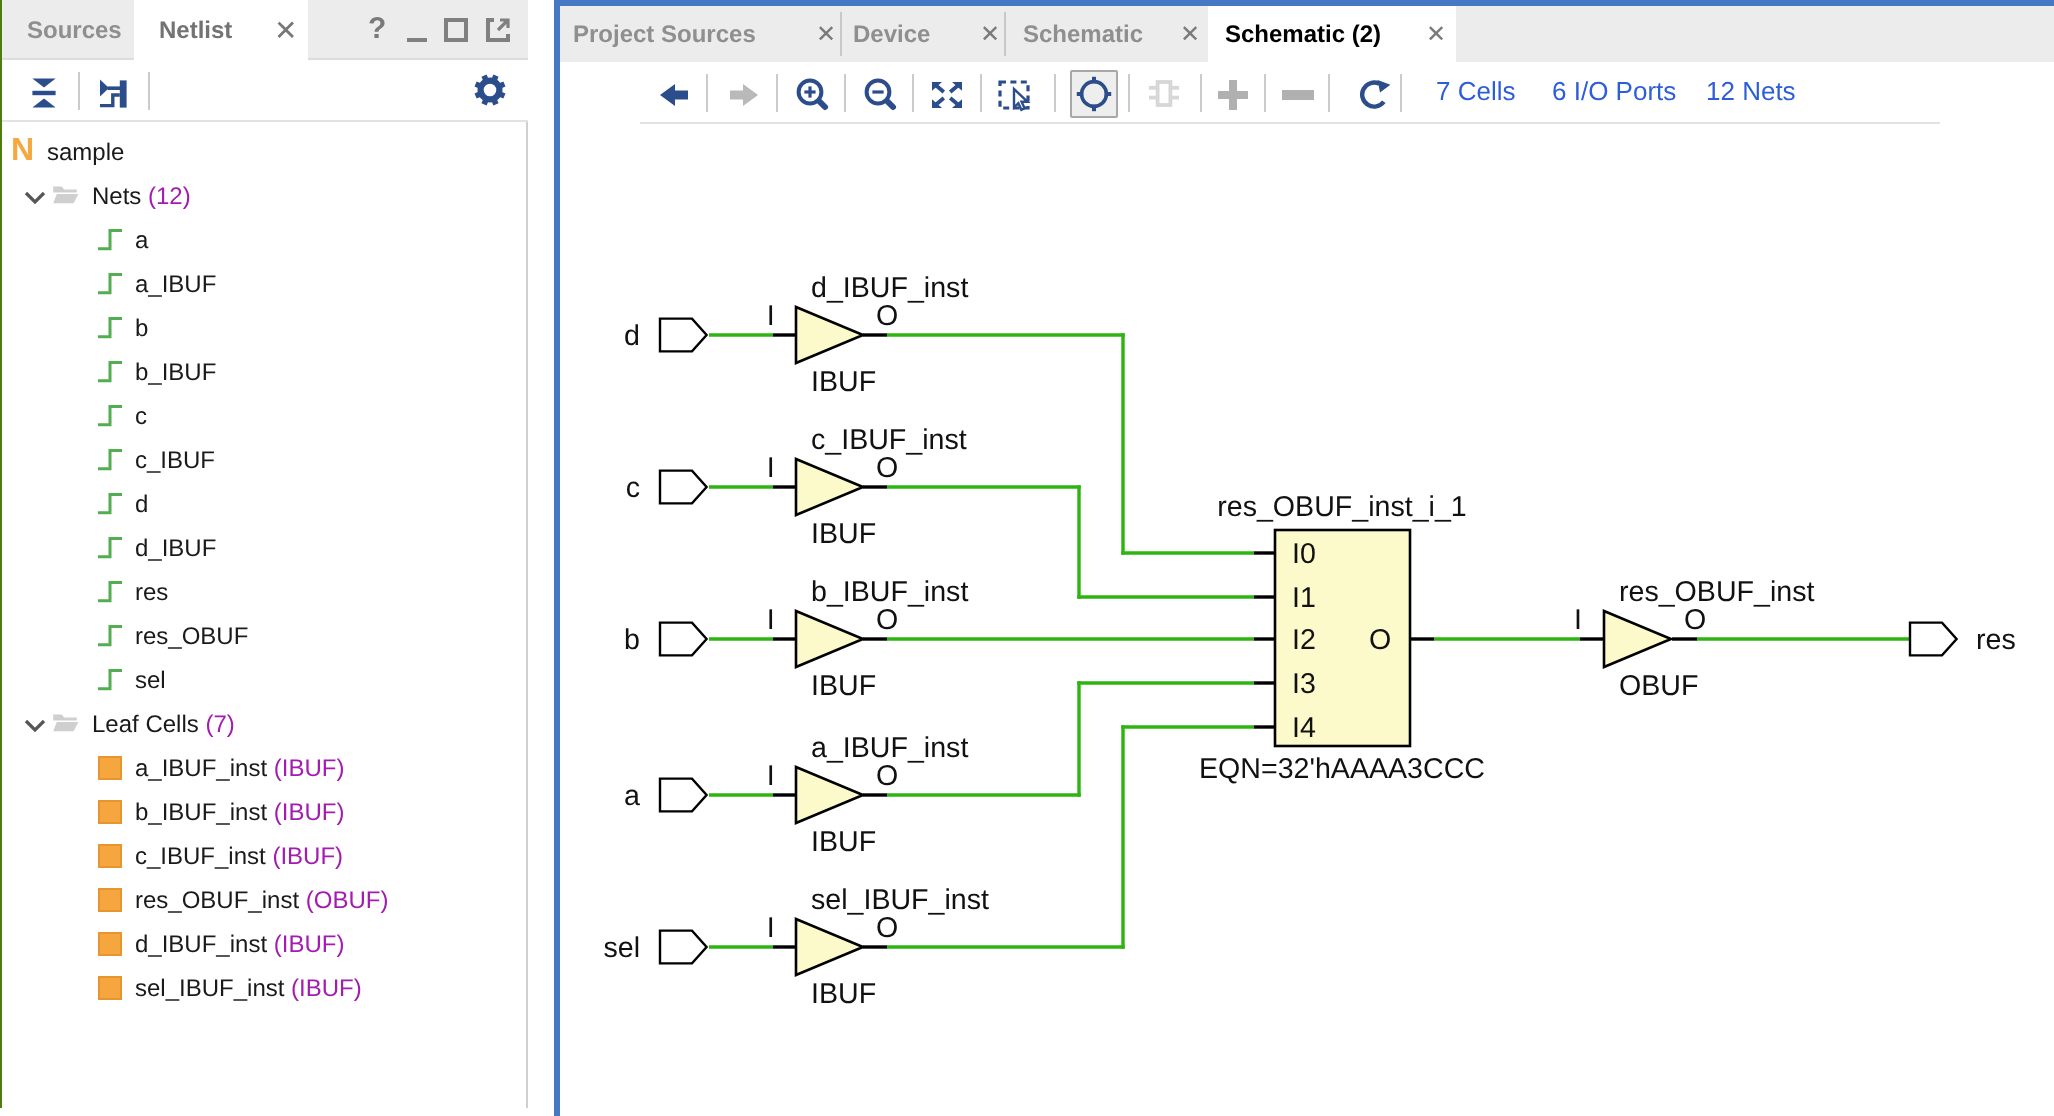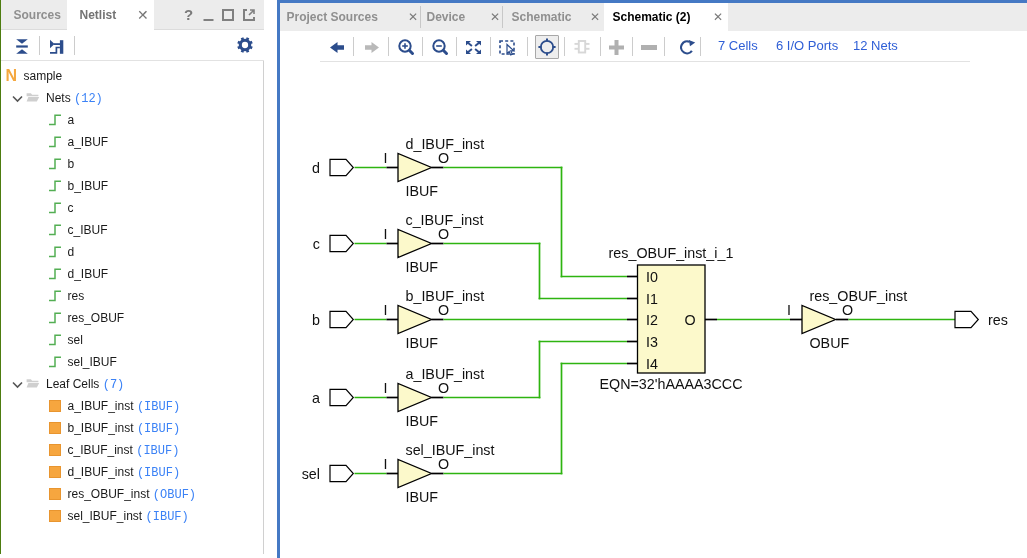--- a/index.html
+++ b/index.html
@@ -16,21 +16,21 @@
 #ltab-netlist { left:78.5px; color:#737373; }
 .lclose { position:absolute; left:136px; top:0; height:30px; line-height:30px; color:#777; font-size:14px; }
 .wicon { position:absolute; top:0; height:30px; line-height:30px; color:#7a7a7a; font-weight:bold; font-size:15px; }
 #ltoolbar { position:absolute; left:0; top:30px; width:263px; height:31px; background:#fff; border-bottom:1px solid #e2e2e2; }
 .sep { position:absolute; top:6px; width:1px; height:19px; background:#ccc; }
 
 
 #tree { position:absolute; left:0; top:65px; width:263px; }
 .trow { position:relative; height:22px; }
 .trow .txt { position:absolute; top:50%; transform:translateY(-50%); font-size:12px; color:#1a1a1a; white-space:nowrap; }
-.trow .gray { color:#3b82f6;font-family:Liberation Mono, monospace; }
+.trow .gray { color:#a21caf; }
 .ticon { position:absolute; }
 
 
 #rightpanel { position:absolute; left:277px; top:0; width:750px; height:558px; background:#fff; border-left:3px solid #4579c4; border-top:3px solid #4579c4; }
 #rtabbar { position:absolute; left:0; top:0; width:747px; height:28px; background:#ececec; }
 .rtab { position:absolute; top:0; height:28px; font-size:12px; font-weight:bold; color:#8f8f8f; line-height:28px; white-space:nowrap; }
 .rtabsep { position:absolute; top:3px; width:1px; height:22px; background:#c8c8c8; }
 .rclose { position:absolute; top:0; height:28px; line-height:28px; color:#7a7a7a; font-size:12px; }
 #rtab-active { position:absolute; left:324px; top:0; width:124px; height:29px; background:#ffffff; }
 #rtoolbar { position:absolute; left:0; top:28px; width:650px; height:31px; background:#fff; border-bottom:1px solid #e2e2e2;margin-left:40px; }
@@ -161,26 +161,20 @@
         </svg>
         <span class="txt" style="left:66.5px;">res_OBUF</span>
       </div>
       <div class="trow">
         <svg class="ticon" style="left:47px; top:4px;" width="14" height="13">
           <path d="M1,11.4 h6 v-9.2 h6" fill="none" stroke="#53ae53" stroke-width="1.5"></path>
         </svg>
         <span class="txt" style="left:66.5px;">sel</span>
       </div>
       <div class="trow">
-        <svg class="ticon" style="left:47px; top:4px;" width="14" height="13">
-          <path d="M1,11.4 h6 v-9.2 h6" fill="none" stroke="#53ae53" stroke-width="1.5"></path>
-        </svg>
-        <span class="txt" style="left:66.5px;">sel_IBUF</span>
-      </div>
-      <div class="trow">
         <svg class="ticon" style="left:11px; top:8px;" width="11" height="8">
           <polyline points="1,1.5 5.5,6 10,1.5" fill="none" stroke="#565656" stroke-width="1.6"></polyline>
         </svg>
         <svg class="ticon" style="left:25px; top:5px;" width="14" height="11">
           <path d="M0.6,4.2 V1.2 h4.3 l1.2,1.6 h6.3 v1.4 z" fill="#cfcfcf"></path>
           <polygon points="2.4,5 13.2,5 10.8,9.6 0.6,9.6" fill="#cfcfcf"></polygon>
         </svg>
         <span class="txt" style="left:45px;">Leaf Cells <span class="gray">(7)</span></span>
       </div>
       <div class="trow">
@@ -190,25 +184,25 @@
       <div class="trow">
         <div class="ticon" style="left:48px; top:5px; width:12px; height:12px; background:#f6a63f; border:1px solid #e8952f;"></div>
         <span class="txt" style="left:66.5px;">b_IBUF_inst <span class="gray">(IBUF)</span></span>
       </div>
       <div class="trow">
         <div class="ticon" style="left:48px; top:5px; width:12px; height:12px; background:#f6a63f; border:1px solid #e8952f;"></div>
         <span class="txt" style="left:66.5px;">c_IBUF_inst <span class="gray">(IBUF)</span></span>
       </div>
       <div class="trow">
         <div class="ticon" style="left:48px; top:5px; width:12px; height:12px; background:#f6a63f; border:1px solid #e8952f;"></div>
+        <span class="txt" style="left:66.5px;">res_OBUF_inst <span class="gray">(OBUF)</span></span>
+      </div>
+      <div class="trow">
+        <div class="ticon" style="left:48px; top:5px; width:12px; height:12px; background:#f6a63f; border:1px solid #e8952f;"></div>
         <span class="txt" style="left:66.5px;">d_IBUF_inst <span class="gray">(IBUF)</span></span>
-      </div>
-      <div class="trow">
-        <div class="ticon" style="left:48px; top:5px; width:12px; height:12px; background:#f6a63f; border:1px solid #e8952f;"></div>
-        <span class="txt" style="left:66.5px;">res_OBUF_inst <span class="gray">(OBUF)</span></span>
       </div>
       <div class="trow">
         <div class="ticon" style="left:48px; top:5px; width:12px; height:12px; background:#f6a63f; border:1px solid #e8952f;"></div>
         <span class="txt" style="left:66.5px;">sel_IBUF_inst <span class="gray">(IBUF)</span></span>
       </div>
     </div>
 </div>
 
 <div id="rightpanel">
   <div id="rtabbar">

